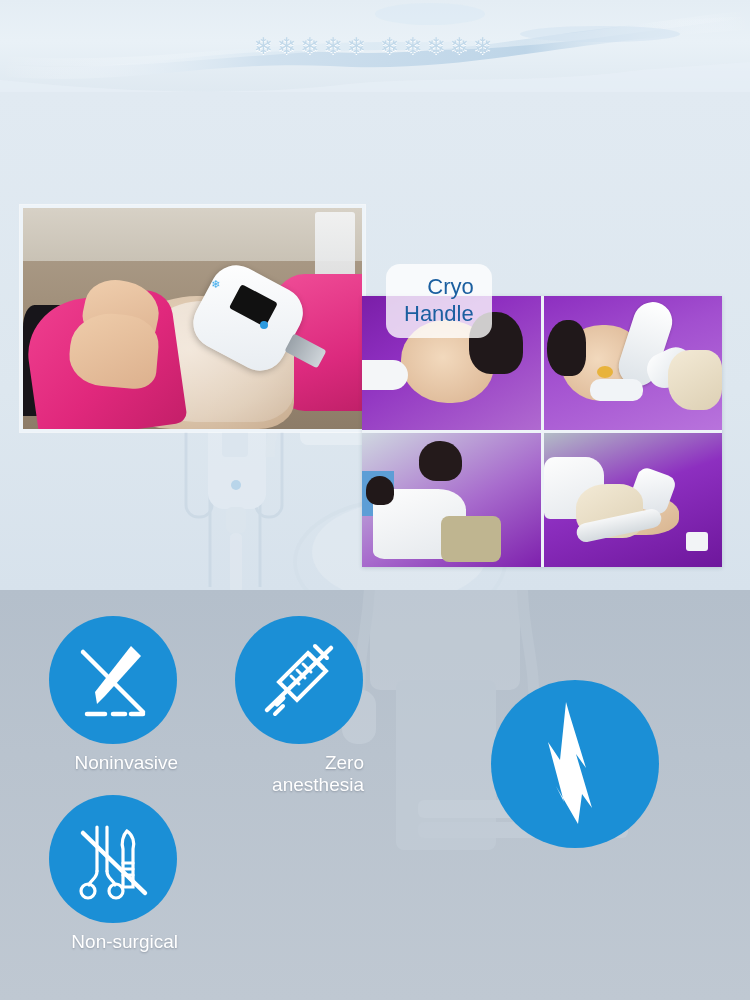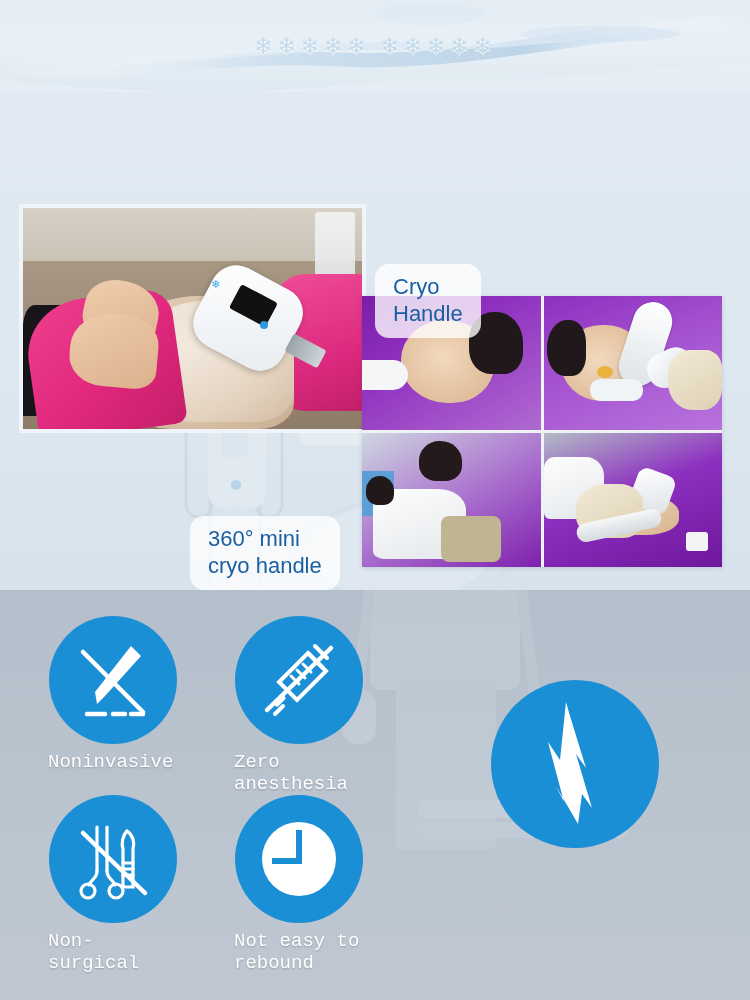--- a/index.html
+++ b/index.html
@@ -110,31 +110,31 @@
   .c4 .arm{position:absolute;left:30%;top:46%;width:46%;height:30%;
     background:linear-gradient(150deg,#f0d9bd,#d8b48f);border-radius:35% 45% 40% 30%;}
   .c4 .tube{position:absolute;left:18%;top:62%;width:48%;height:14%;
     background:linear-gradient(180deg,#f6f7f8,#d4dade);border-radius:16px;transform:rotate(-12deg);}
   .c4 .handpiece{position:absolute;left:50%;top:28%;width:22%;height:30%;
     background:linear-gradient(150deg,#fff,#dde2e7);border-radius:10px;transform:rotate(20deg);}
 
   
   .callout{position:absolute;background:rgba(255,255,255,.78);border-radius:14px;
     padding:10px 18px;color:#1b5fa0;font-size:22px;line-height:1.22;font-weight:400;}
-  .callout-cryo{left:375px;top:172px;}
+  .callout-cryo{left:386px;top:172px;text-align:right;}
   .callout-360{left:190px;top:424px;}
 
   
   .bottom{position:absolute;left:0;top:590px;width:750px;height:410px;
     background:linear-gradient(180deg,#b4bfcb 0%,#b9c3ce 40%,#bfc8d2 100%);
     overflow:hidden;}
   .bmachine{position:absolute;left:330px;top:-20px;width:420px;height:340px;opacity:.5;}
 
   .icons{position:absolute;left:0;top:0;width:750px;height:410px;}
-  .feature{position:absolute;text-align:left;font-family:Liberation Mono, monospace;}
+  .feature{position:absolute;text-align:right;}
   .circle{border-radius:50%;background:#1b8fd6;display:flex;
     align-items:center;justify-content:center;margin:0 auto;}
   .flabel{color:#ffffff;font-size:19px;line-height:1.15;margin-top:8px;
     text-shadow:0 1px 2px rgba(60,70,85,.35);}
 
   .f1{left:48px;top:26px;width:130px;}
   .f2{left:234px;top:26px;width:130px;}
   .f3{left:48px;top:205px;width:130px;}
   .f4{left:234px;top:205px;width:130px;}
   .c-lg{width:128px;height:128px;}
@@ -249,24 +249,20 @@
           <div class="glove"></div>
           <div class="tube"></div>
         <div style="position:absolute;left:80%;top:74%;width:12%;height:14%;background:#f2f4f6;border-radius:3px;"></div>
       </div>
     </div>
 
     <div class="callout callout-cryo">
       <div>Cryo</div>
       <div>Handle</div>
     </div>
-    <div class="callout callout-360">
-      <div>360° mini</div>
-      <div>cryo handle</div>
-    </div>
   </div>
 
   <div class="bottom">
 
     <svg class="bmachine" viewBox="0 0 420 340">
       <rect x="40" y="0" width="150" height="120" rx="10" fill="#c9d2db"></rect>
       <ellipse cx="115" cy="6" rx="40" ry="14" fill="#8e9aa7"></ellipse>
       <rect x="66" y="110" width="100" height="170" rx="8" fill="#c6d0da"></rect>
       <rect x="88" y="230" width="210" height="18" rx="6" fill="#cfd8e1"></rect>
       <rect x="88" y="252" width="210" height="16" rx="6" fill="#c9d3dd"></rect>
@@ -339,35 +335,20 @@
             </g>
             <path d="M30,64 L24,70" stroke="#ffffff" stroke-width="5" stroke-linecap="round"></path>
           </svg>
         </div>
         <div class="flabel">
           <div>Zero</div>
           <div>anesthesia</div>
         </div>
       </div>
 
-      <div class="feature f4">
-        <div class="circle c-lg">
-          <svg width="92" height="92" viewBox="0 0 92 92">
-            <circle cx="46" cy="46" r="37" fill="#ffffff"></circle>
-            <g stroke="#1b8fd6" stroke-width="6" stroke-linecap="square" fill="none">
-              <path d="M46,20 L46,48"></path>
-                <path d="M46,48 L22,48"></path>
-            </g>
-          </svg>
-        </div>
-        <div class="flabel">
-          <div>Not easy to</div>
-          <div>rebound</div>
-        </div>
-      </div>
 
       <div class="feature f5">
         <div class="circle c-xl">
           <svg width="110" height="132" viewBox="0 0 110 132">
             <path d="M46,4 L40,62 L28,44 L44,104 L36,88 L58,126 L62,96 L72,110 L56,56 L66,70 L50,18 Z" fill="#ffffff"></path>
           </svg>
         </div>
       </div>
 
     </div>

